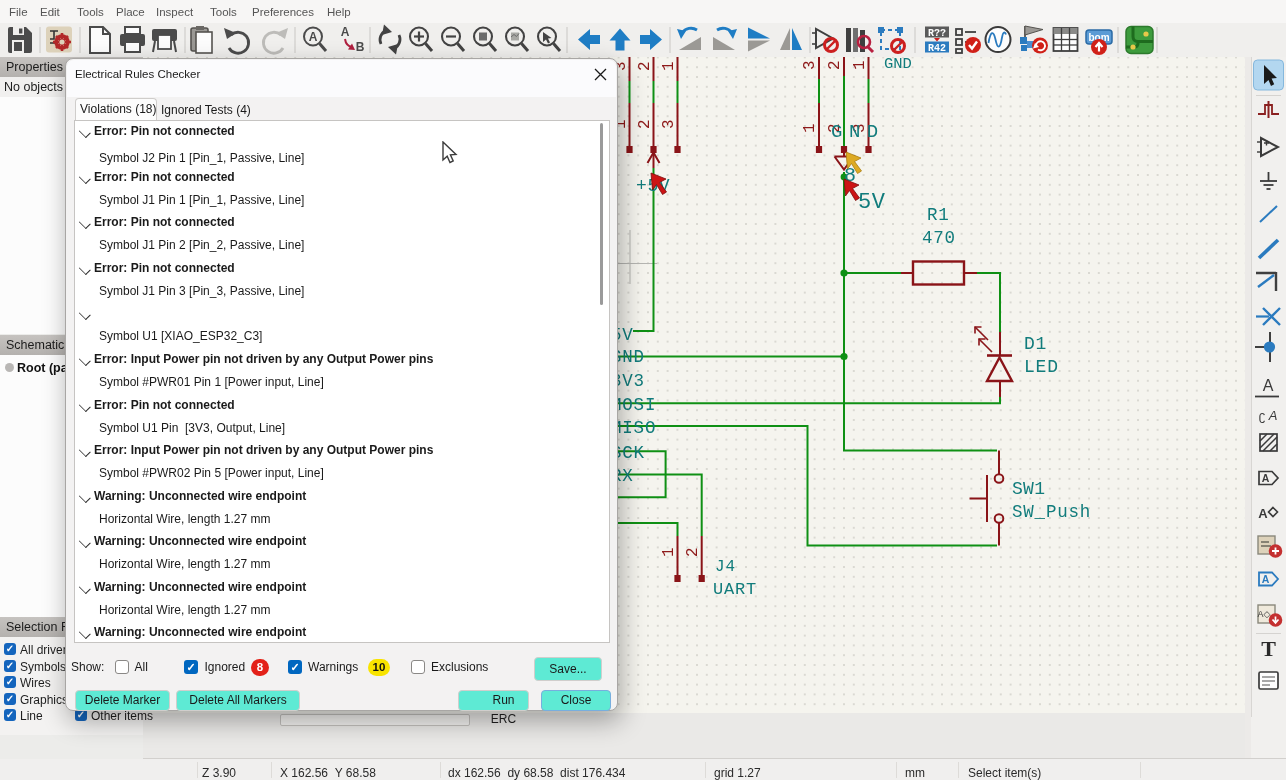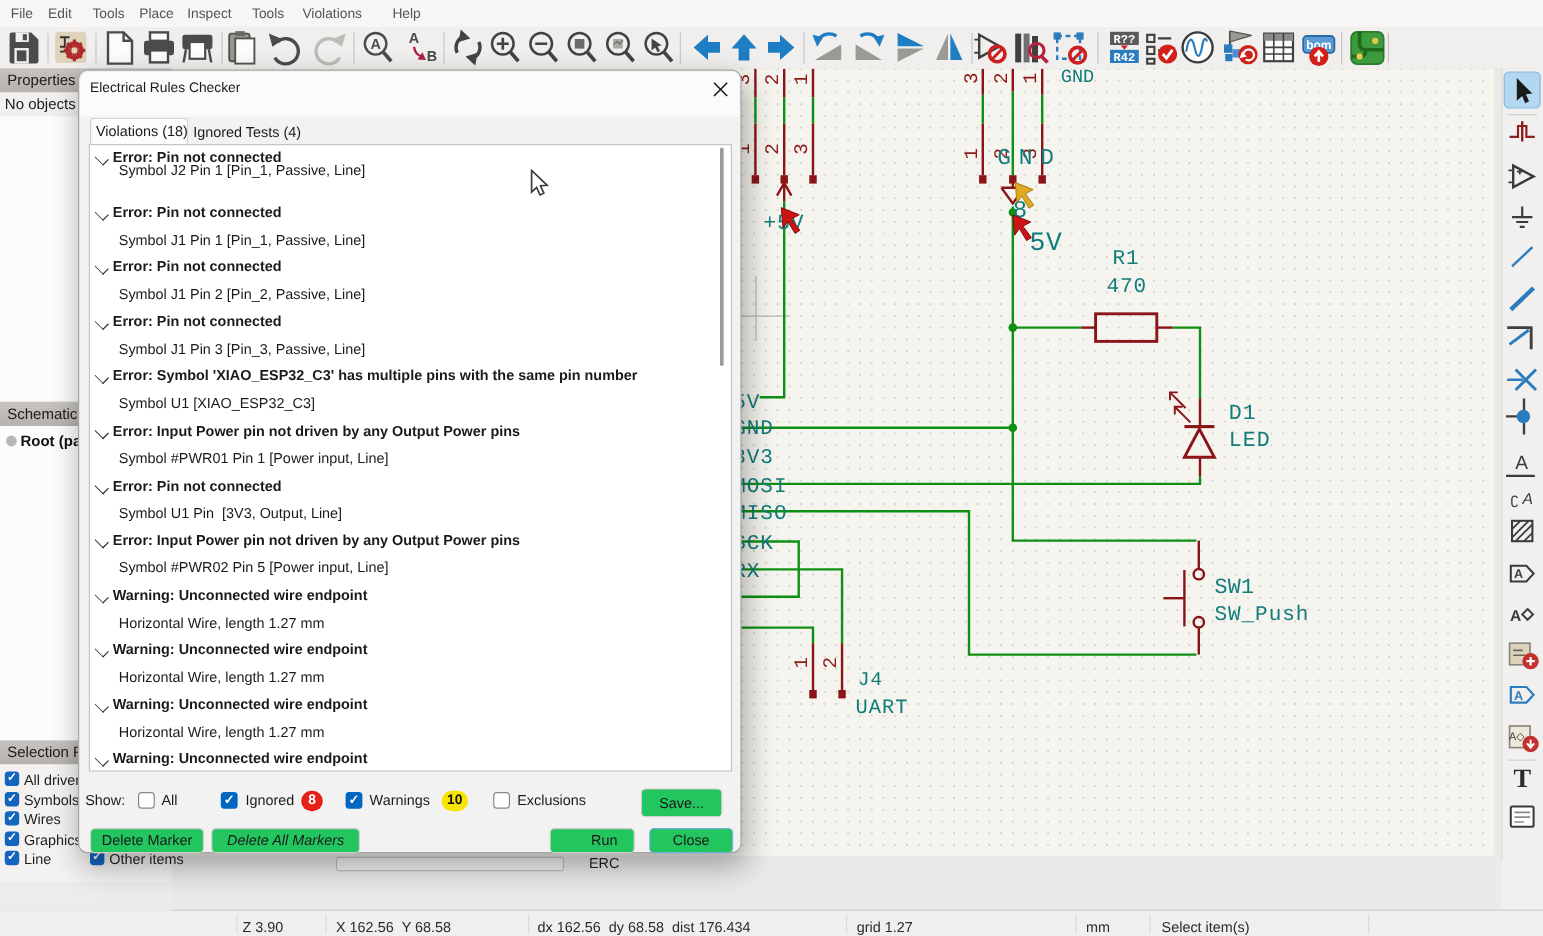--- a/index.html
+++ b/index.html
@@ -12,39 +12,39 @@
 #canvas{left:143px;top:57px;z-index:1;width:1102px;height:656px;background:#f5f4ee;overflow:hidden;}
 #canvasstrip{left:143px;top:713px;width:1102px;height:46px;background:#eae9e7;}
 #rtbgap{left:1245px;top:57px;width:6px;height:702px;background:#eceae8;}
 #righttoolbar{left:1251px;top:57px;width:35px;height:702px;background:#f1f0ee;}
 #statusbar{left:0;top:758px;width:1286px;height:22px;background:#f0efee;border-top:1px solid #d2d0cd;box-sizing:border-box;}
 #statusbar span{position:absolute;top:7px;font-size:12px;color:#2a2a2a;white-space:nowrap;}
 #dialog{left:65px;top:58px;z-index:5;width:553px;height:653px;background:#f3f2f2;border:1px solid #a8a6a4;border-radius:8px;
  box-shadow:3px 10px 26px rgba(0,0,0,.33);box-sizing:border-box;}
 .dlgtxt{position:absolute;font-size:12px;color:#1a1a1a;white-space:nowrap;}
 .bold{font-weight:bold;}
-.btn{position:absolute;background:#22c55e;border:1px solid #d0cecc;border-radius:4px;
+.btn{position:absolute;background:#5eead4;border:1px solid #d0cecc;border-radius:4px;
  font-size:12px;color:#1a1a1a;text-align:center;box-sizing:border-box;}
 .cb{position:absolute;width:13px;height:13px;border-radius:3px;box-sizing:border-box;}
 .cbon{background:#0067c0;color:#fff;font-size:11px;line-height:13px;text-align:center;font-weight:bold;}
 .cboff{background:#fff;border:1px solid #8a8886;}
 .lcb{position:absolute;width:12px;height:12px;border-radius:3px;background:#1465bd;color:#fff;
  font-size:10px;line-height:12px;text-align:center;font-weight:bold;}
 .lcbl{position:absolute;font-size:12px;color:#1e1e1e;white-space:nowrap;}
 .chev{position:absolute;width:8.5px;height:8.5px;border-right:1.7px solid #2a2a2a;border-bottom:1.7px solid #2a2a2a;transform:rotate(45deg) scale(1,0.68);}
 </style></head><body>
 
 <div class="ab" id="menubar">
 <span style="left:9px">File</span>
     <span style="left:40px">Edit</span>
     <span style="left:77px">Tools</span>
 <span style="left:116px">Place</span>
     <span style="left:156px">Inspect</span>
     <span style="left:210px">Tools</span>
-<span style="left:252px">Violations</span>
+<span style="left:252px">Preferences</span>
     <span style="left:327px">Help</span>
 </div>
 
 <div class="ab" id="toolbar">
 <svg width="1286" height="34" viewBox="0 0 1286 34">
 <g stroke="#c9c7c4" stroke-width="1">
 <line x1="40" y1="4" x2="40" y2="30"></line>
         <line x1="80" y1="4" x2="80" y2="30"></line>
 <line x1="185" y1="4" x2="185" y2="30"></line>
         <line x1="295" y1="4" x2="295" y2="30"></line>
@@ -474,32 +474,31 @@
       <path d="M1,1 L12,12 M12,1 L1,12" stroke="#1a1a1a" stroke-width="1.3"></path>
     </svg>
  <div class="ab" style="left:9px;top:39px;width:82px;height:23px;background:#fcfcfc;border:1px solid #cfcdcb;border-bottom:none;border-radius:4px 4px 0 0;box-sizing:border-box;"></div>
  <div class="dlgtxt" style="left:14px;top:43px;">Violations (18)</div>
  <div class="dlgtxt" style="left:95px;top:44px;">Ignored Tests (4)</div>
  <div class="ab" style="left:7.5px;top:61px;width:536px;height:523px;background:#fff;border:1px solid #c6c4c2;box-sizing:border-box;"></div>
  <div class="ab" style="left:533.5px;top:64px;width:3px;height:182px;background:#9a9a9a;border-radius:2px;"></div>
 
  <div class="chev" style="left:14px;top:68px"></div>
     <div class="dlgtxt bold" style="left:28px;top:65px">Error: Pin not connected</div>
- <div class="dlgtxt" style="left:33px;top:76px">Symbol J2 Pin 1 [Pin_1, Passive, Line]</div>
+ <div class="dlgtxt" style="left:33px;top:92px">Symbol J2 Pin 1 [Pin_1, Passive, Line]</div>
  <div class="chev" style="left:14px;top:114px"></div>
     <div class="dlgtxt bold" style="left:28px;top:111px">Error: Pin not connected</div>
  <div class="dlgtxt" style="left:33px;top:134px">Symbol J1 Pin 1 [Pin_1, Passive, Line]</div>
  <div class="chev" style="left:14px;top:159px"></div>
     <div class="dlgtxt bold" style="left:28px;top:156px">Error: Pin not connected</div>
  <div class="dlgtxt" style="left:33px;top:179px">Symbol J1 Pin 2 [Pin_2, Passive, Line]</div>
  <div class="chev" style="left:14px;top:205px"></div>
     <div class="dlgtxt bold" style="left:28px;top:202px">Error: Pin not connected</div>
  <div class="dlgtxt" style="left:33px;top:225px">Symbol J1 Pin 3 [Pin_3, Passive, Line]</div>
  <div class="chev" style="left:14px;top:250px"></div>
-    <div class="dlgtxt bold" style="left:28px;top:247px">Error: Symbol 'XIAO_ESP32_C3' has multiple pins with the same pin number</div>
  <div class="dlgtxt" style="left:33px;top:270px">Symbol U1 [XIAO_ESP32_C3]</div>
  <div class="chev" style="left:14px;top:296px"></div>
     <div class="dlgtxt bold" style="left:28px;top:293px">Error: Input Power pin not driven by any Output Power pins</div>
  <div class="dlgtxt" style="left:33px;top:316px">Symbol #PWR01 Pin 1 [Power input, Line]</div>
  <div class="chev" style="left:14px;top:342px"></div>
     <div class="dlgtxt bold" style="left:28px;top:339px">Error: Pin not connected</div>
  <div class="dlgtxt" style="left:33px;top:362px">Symbol U1 Pin&nbsp;&nbsp;[3V3, Output, Line]</div>
  <div class="chev" style="left:14px;top:387px"></div>
     <div class="dlgtxt bold" style="left:28px;top:384px">Error: Input Power pin not driven by any Output Power pins</div>
  <div class="dlgtxt" style="left:33px;top:407px">Symbol #PWR02 Pin 5 [Power input, Line]</div>
@@ -521,21 +520,21 @@
  <div class="cb cbon" style="left:118px;top:601px;width:14px;height:14px;line-height:14px;">✓</div>
     <div class="dlgtxt" style="left:138.5px;top:601px">Ignored</div>
  <div class="ab" style="left:185px;top:600px;width:18px;height:17px;background:#e32119;border-radius:9px;color:#fff;font-size:11.5px;font-weight:bold;text-align:center;line-height:17px;">8</div>
  <div class="cb cbon" style="left:222px;top:601px;width:14px;height:14px;line-height:14px;">✓</div>
     <div class="dlgtxt" style="left:242px;top:601px">Warnings</div>
  <div class="ab" style="left:302px;top:600px;width:22px;height:17px;background:#f8e400;border-radius:8.5px;color:#111;font-size:11.5px;font-weight:bold;text-align:center;line-height:17px;">10</div>
  <div class="cb cboff" style="left:344.5px;top:601px;width:14px;height:14px;"></div>
     <div class="dlgtxt" style="left:365px;top:601px">Exclusions</div>
  <div class="btn" style="left:468px;top:597.5px;width:68px;height:24px;line-height:22px;">Save...</div>
  <div class="btn" style="left:9px;top:631px;width:95px;height:21px;line-height:19px;">Delete Marker</div>
- <div class="btn" style="left:110px;top:631px;width:124px;height:21px;line-height:19px;font-style:italic;">Delete All Markers</div>
+ <div class="btn" style="left:110px;top:631px;width:124px;height:21px;line-height:19px;">Delete All Markers</div>
  <div class="btn" style="left:392px;top:631px;width:71px;height:21px;line-height:19px;padding-left:20px;">Run ERC</div>
  <div class="btn" style="left:475px;top:631px;width:70px;height:21px;line-height:18px;border:1.5px solid #78aede;">Close</div>
 </div>
 
 <div class="ab" id="statusbar">
 <span style="left:202px">Z 3.90</span>
 <span style="left:280px">X 162.56&nbsp;&nbsp;Y 68.58</span>
 <span style="left:448px">dx 162.56&nbsp;&nbsp;dy 68.58&nbsp;&nbsp;dist 176.434</span>
 <span style="left:714px">grid 1.27</span>
 <span style="left:905px">mm</span>

